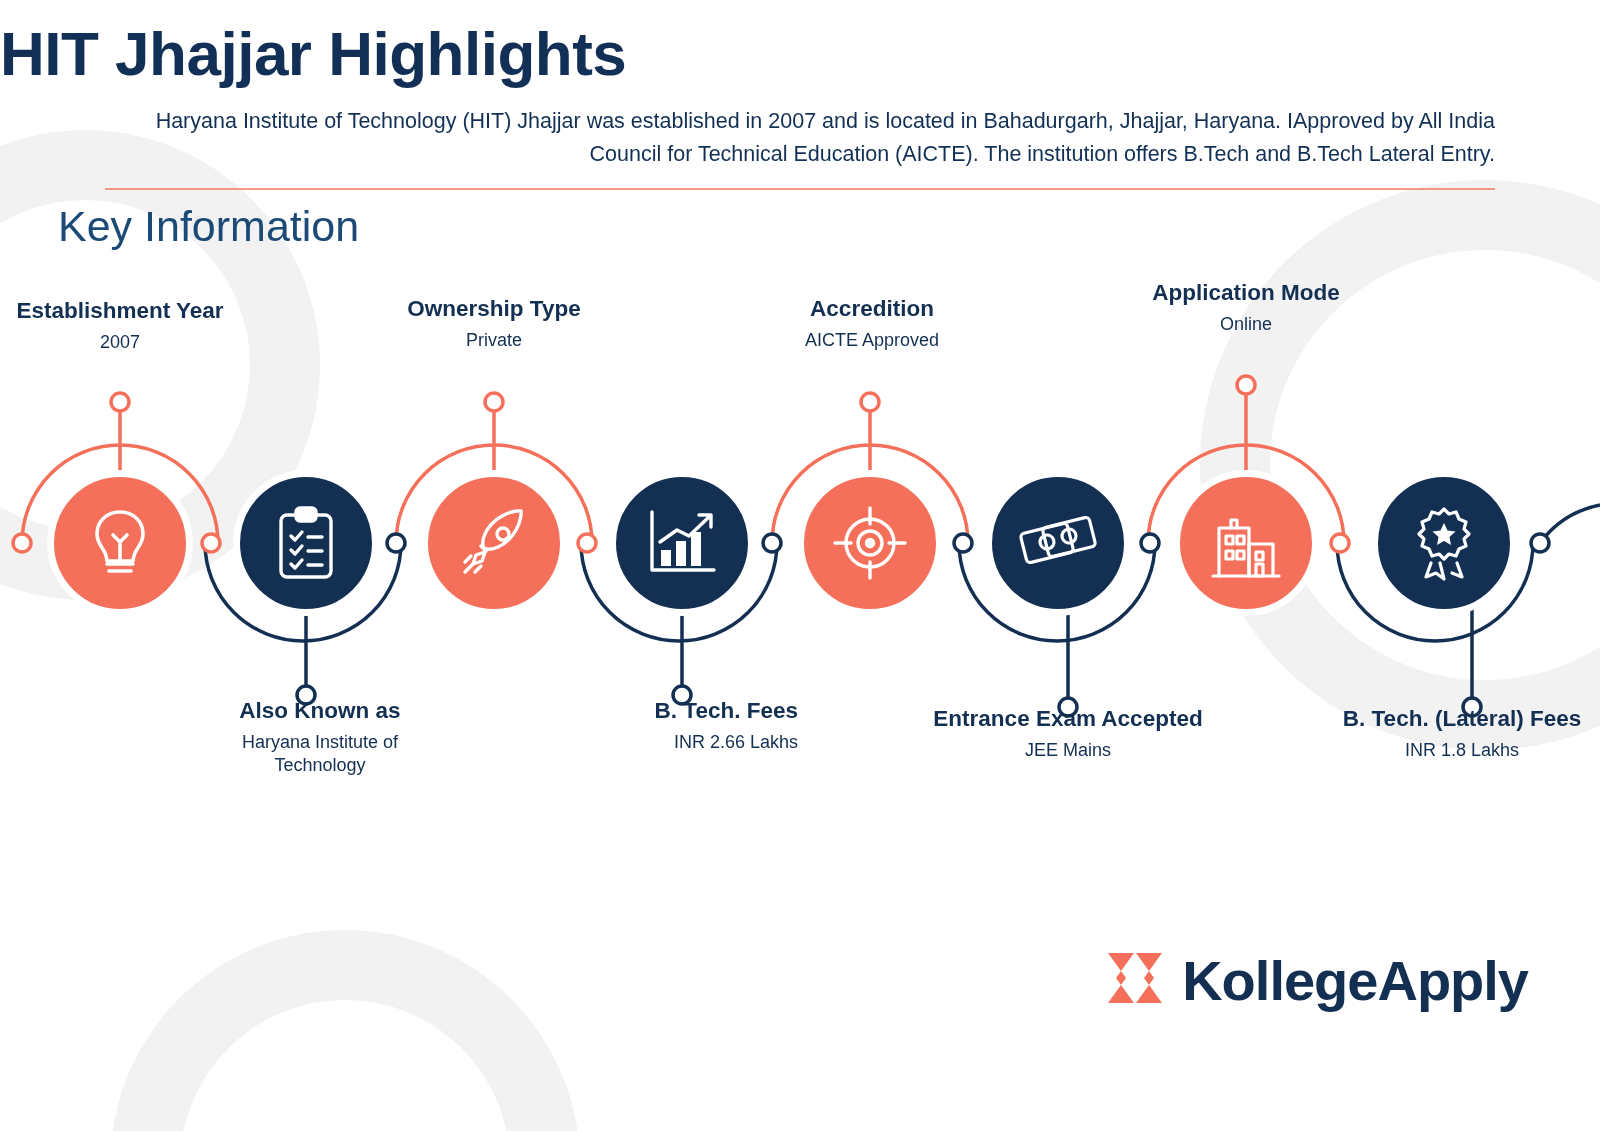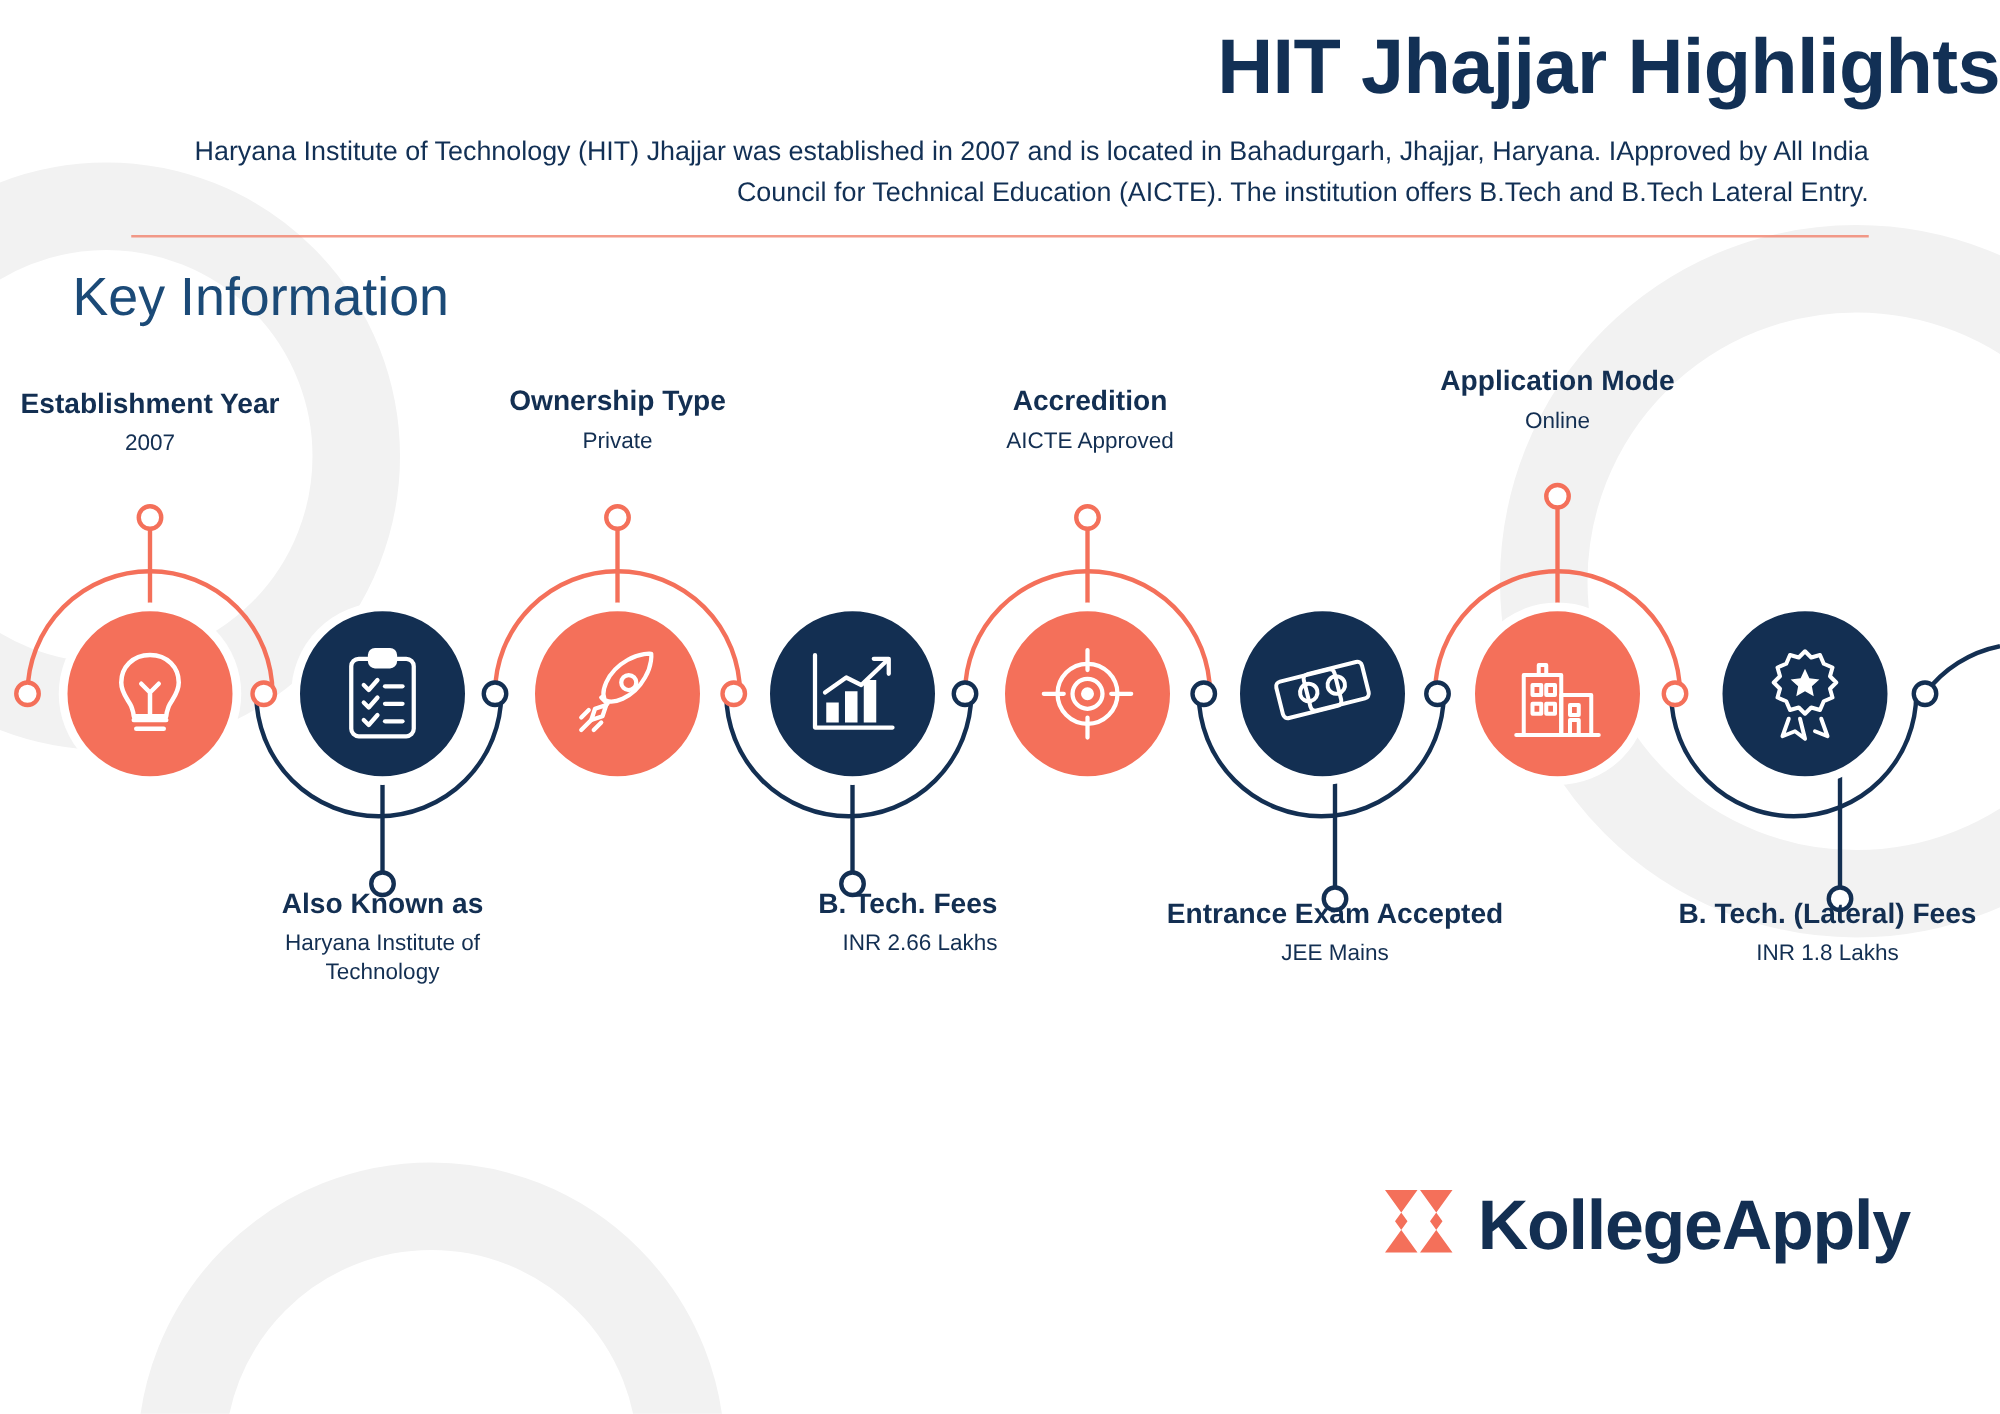--- a/index.html
+++ b/index.html
@@ -33,21 +33,21 @@
     width: 430px; height: 430px;
     right: -170px; top: 180px;
   }
   .page {
     position: relative;
     z-index: 2;
     width: 1600px;
     height: 1131px;
   }
   .title {
-    text-align: right;
+    text-align: left;
     font-size: 62px;
     font-weight: bold;
     color: #123055;
     letter-spacing: -0.5px;
     padding-top: 18px;
     line-height: 1.15;
   }
   .subtitle {
     margin: 16px auto 0 auto;
     width: 1390px;
@@ -58,21 +58,21 @@
     line-height: 1.5;
   }
   .divider {
     width: 1390px;
     margin: 18px auto 0 auto;
     height: 2px;
     background: #f07a63;
     opacity: 0.75;
   }
   .section-title {
-    margin: 24px 0 0 58px;
+    margin: 12px 0 0 58px;
     font-size: 43px;
     color: #1b4a77;
     font-weight: 500;
   }
 
   
   .timeline {
     position: relative;
     width: 1600px;
     height: 560px;
@@ -291,21 +291,21 @@
           <path d="M48 58 l5 14 -10-4"></path>
         </svg>
       </span>
     </div>
 
     <div class="label" style="left:0px; top:42px; width:240px;">
       <div class="lab-title">Establishment Year</div>
       <div class="lab-value">2007</div>
     </div>
 
-    <div class="label wrap" style="left:186px; top:442px; width:240px;">
+    <div class="label wrap" style="left:200px; top:442px; width:240px;">
       <div class="lab-title">Also Known as</div>
       <div class="lab-value">Haryana Institute of Technology</div>
     </div>
 
     <div class="label" style="left:378px; top:40px; width:232px;">
       <div class="lab-title">Ownership Type</div>
       <div class="lab-value">Private</div>
     </div>
 
     <div class="label" style="left:566px; top:442px; width:232px;text-align:right;">

